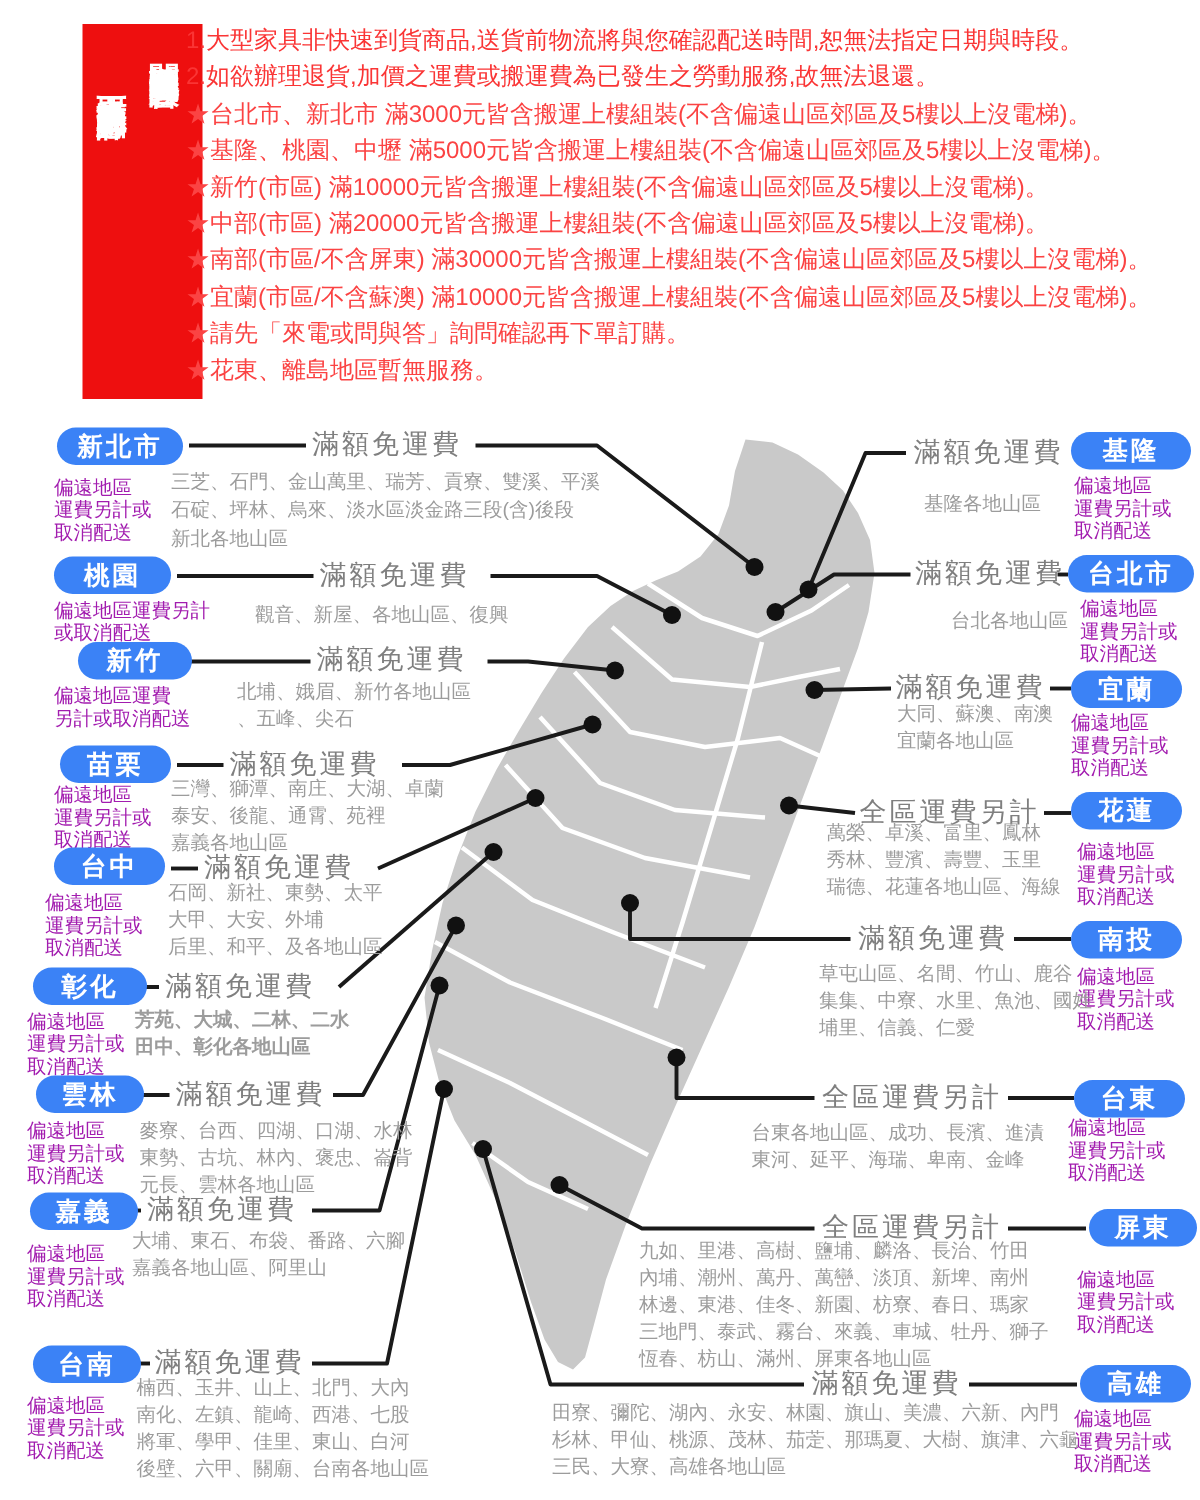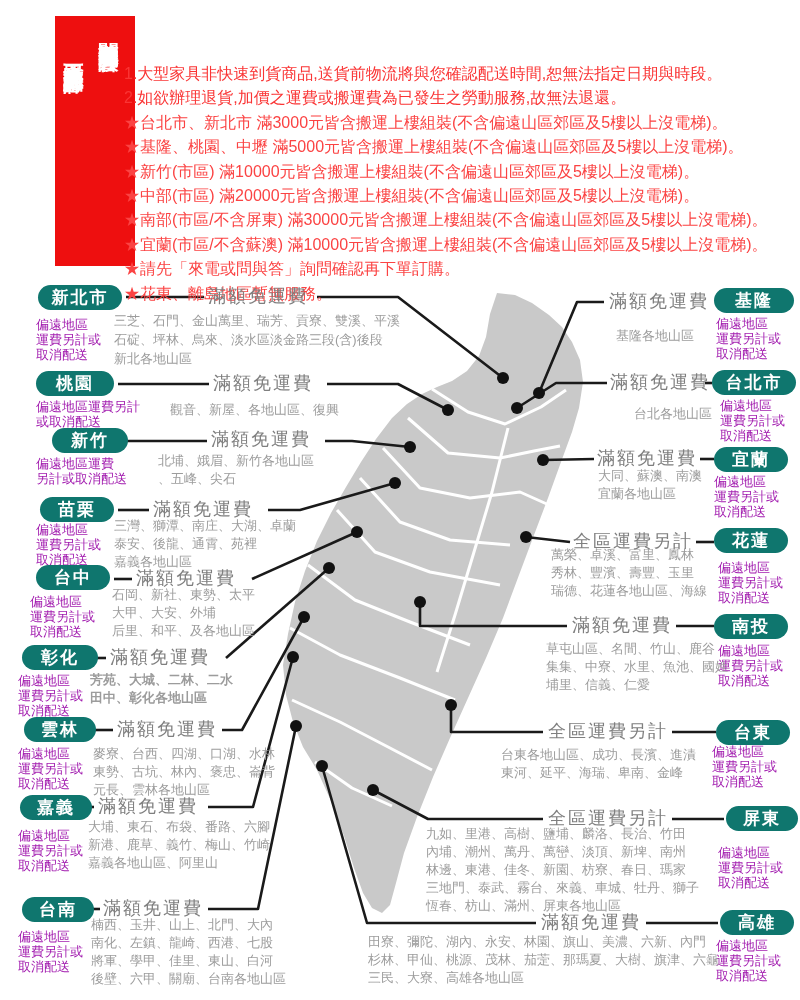--- a/index.html
+++ b/index.html
@@ -9,28 +9,28 @@
   }
   #map-layer{position:absolute;left:0;top:0;z-index:1;}
   .txt-layer{position:absolute;left:0;top:0;width:800px;height:1000px;z-index:2;}
   
   #banner-box{position:absolute;left:55px;top:16px;width:80px;height:250px;background:#ee0f0f;}
   .vtext{
     position:absolute;writing-mode:vertical-rl;text-orientation:upright;
     color:#ffffff;font-weight:bold;font-size:20px;letter-spacing:1px;line-height:20px;white-space:nowrap;
   }
   
-  #notice-lines{position:absolute;left:124px;top:16px;width:672px;margin-top:46px;}
+  #notice-lines{position:absolute;left:124px;top:16px;width:672px;}
   .notice-line{
     font-size:16px;line-height:24.4px;color:#fb4343;white-space:nowrap;letter-spacing:0px;
   }
   .notice-line.num{color:#fa3535;}
   
   .badge{
-    position:absolute;height:25px;background:#0f766e;border-radius:13px;
+    position:absolute;height:25px;background:#3b82f6;border-radius:13px;
     color:#ffffff;font-weight:bold;font-size:17px;letter-spacing:2px;
     display:flex;align-items:center;justify-content:center;box-sizing:border-box;
   }
   .fee{position:absolute;font-size:18px;letter-spacing:2px;color:#7f7f7f;line-height:19px;white-space:nowrap;}
   .note{position:absolute;font-size:13px;font-weight:normal;color:#a21caf;line-height:15px;white-space:nowrap;}
   .areas{position:absolute;font-size:13px;color:#9c9c9c;line-height:18px;white-space:nowrap;}
   .areas.lh19{line-height:19px;}
 </style>
 </head>
 <body>
@@ -283,21 +283,20 @@
         </div>
         <div class="badge" style="left: 20px; top: 795px; width: 72px;">嘉義</div>
         <div class="fee" style="left: 98px; top: 797px;">滿額免運費</div>
         <div class="note" style="left: 18px; top: 828px;">
           <div>偏遠地區</div>
           <div>運費另計或</div>
           <div>取消配送</div>
         </div>
         <div class="areas" style="left: 88px; top: 818px;">
           <div>大埔、東石、布袋、番路、六腳</div>
-          <div>新港、鹿草、義竹、梅山、竹崎</div>
           <div>嘉義各地山區、阿里山</div>
         </div>
         <div class="badge" style="left: 726px; top: 806px; width: 72px;">屏東</div>
         <div class="fee" style="left: 548px; top: 809px;">全區運費另計</div>
         <div class="note" style="left: 718px; top: 845px;">
           <div>偏遠地區</div>
           <div>運費另計或</div>
           <div>取消配送</div>
         </div>
         <div class="areas" style="left: 426px; top: 825px;">

